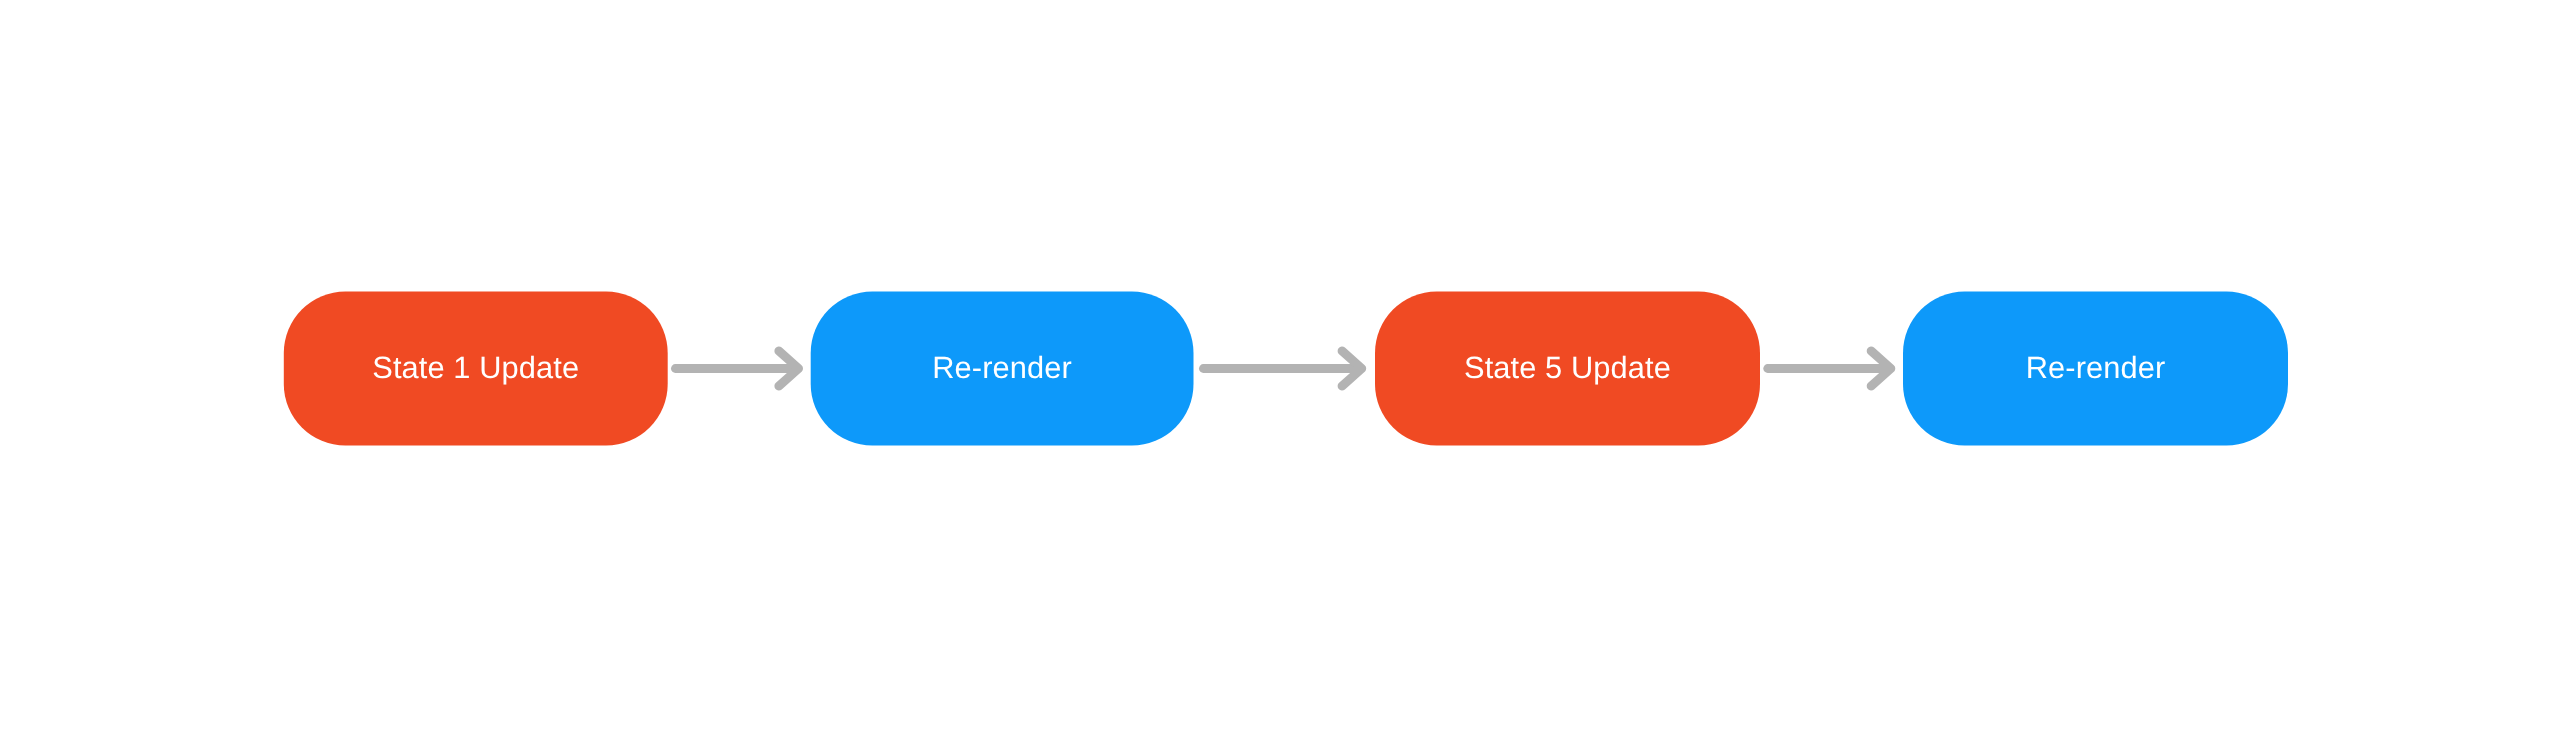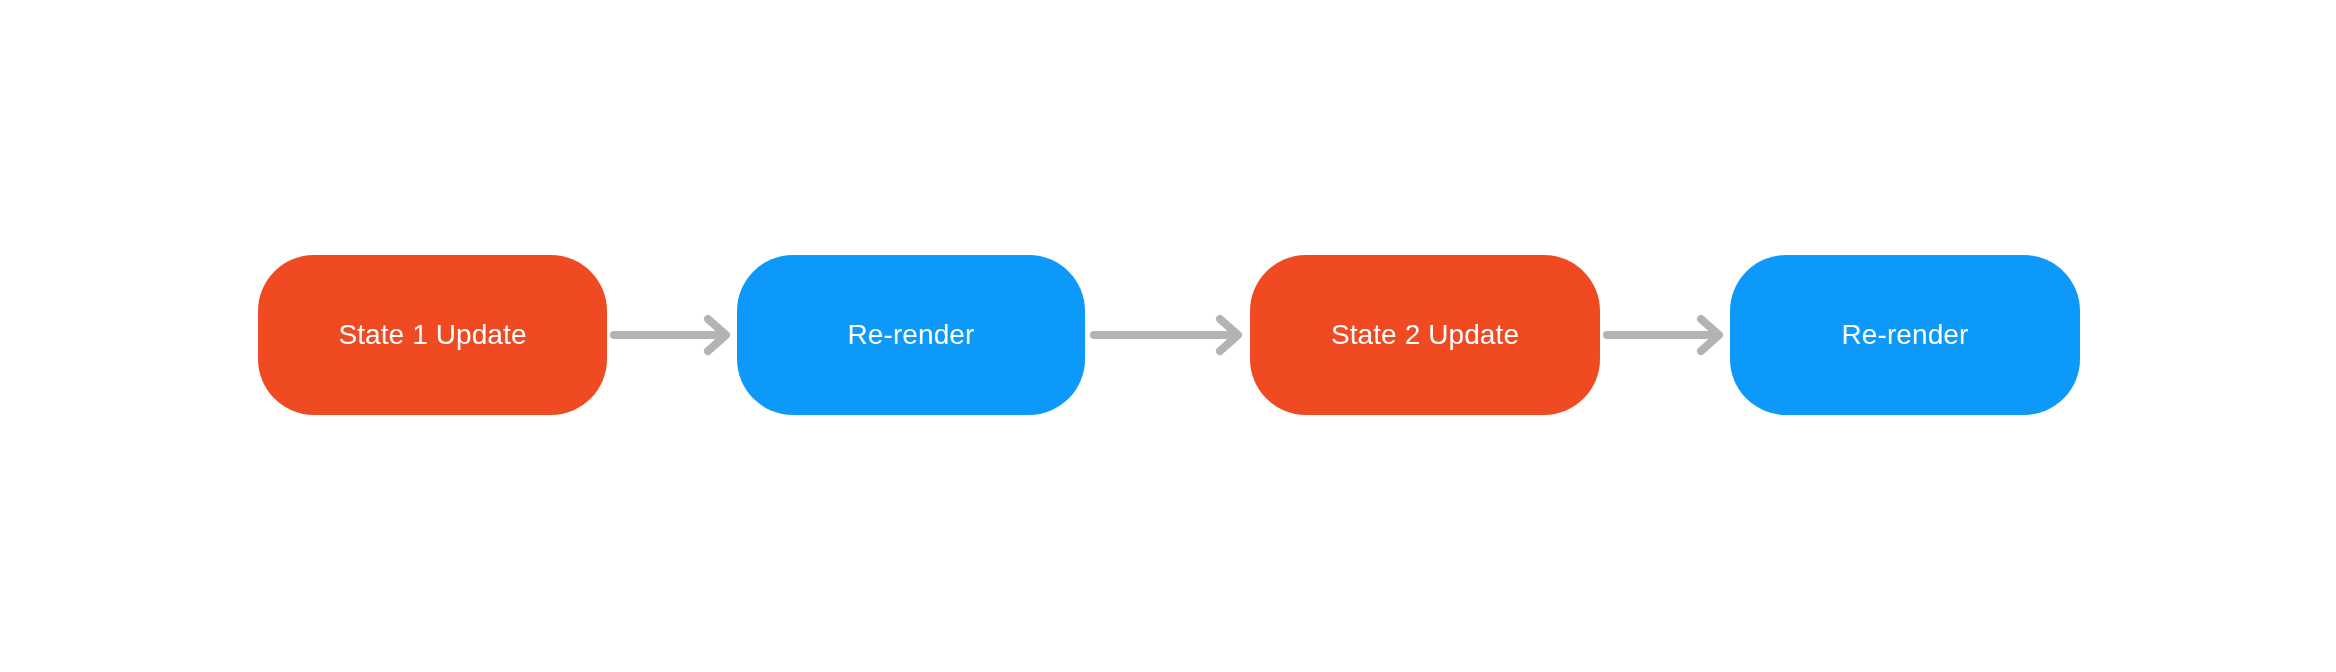--- a/index.html
+++ b/index.html
@@ -24,21 +24,21 @@
     left: 258px;
     top: 255px;
     width: 1822px;
     height: 160px;
     display: flex;
     flex-direction: row;
     align-items: center;
     justify-content: space-between;
   }
   .node {
-    height: 160px;
+    height: 140px;
     border-radius: 56px;
     display: flex;
     align-items: center;
     justify-content: center;
     box-sizing: border-box;
     flex: 0 0 auto;
   }
   .node-label {
     color: #ffffff;
     font-size: 28px;
@@ -88,21 +88,21 @@
     </div>
 
     <div class="connector connector-2">
       <svg width="152" height="44" viewBox="0 0 152 44" aria-hidden="true">
         <line x1="2" y1="22" x2="144" y2="22" stroke="#b3b3b3" stroke-width="8" stroke-linecap="round"></line>
         <polyline points="128,6 146,22 128,38" fill="none" stroke="#b3b3b3" stroke-width="8" stroke-linecap="round" stroke-linejoin="round"></polyline>
       </svg>
     </div>
 
     <div class="node node-state-2">
-      <span class="node-label">State 2 Update</span>
+      <span class="node-label">State 5 Update</span>
     </div>
 
     <div class="connector connector-3">
       <svg width="120" height="44" viewBox="0 0 120 44" aria-hidden="true">
         <line x1="2" y1="22" x2="112" y2="22" stroke="#b3b3b3" stroke-width="8" stroke-linecap="round"></line>
         <polyline points="96,6 114,22 96,38" fill="none" stroke="#b3b3b3" stroke-width="8" stroke-linecap="round" stroke-linejoin="round"></polyline>
       </svg>
     </div>
 
     <div class="node node-rerender-2">

